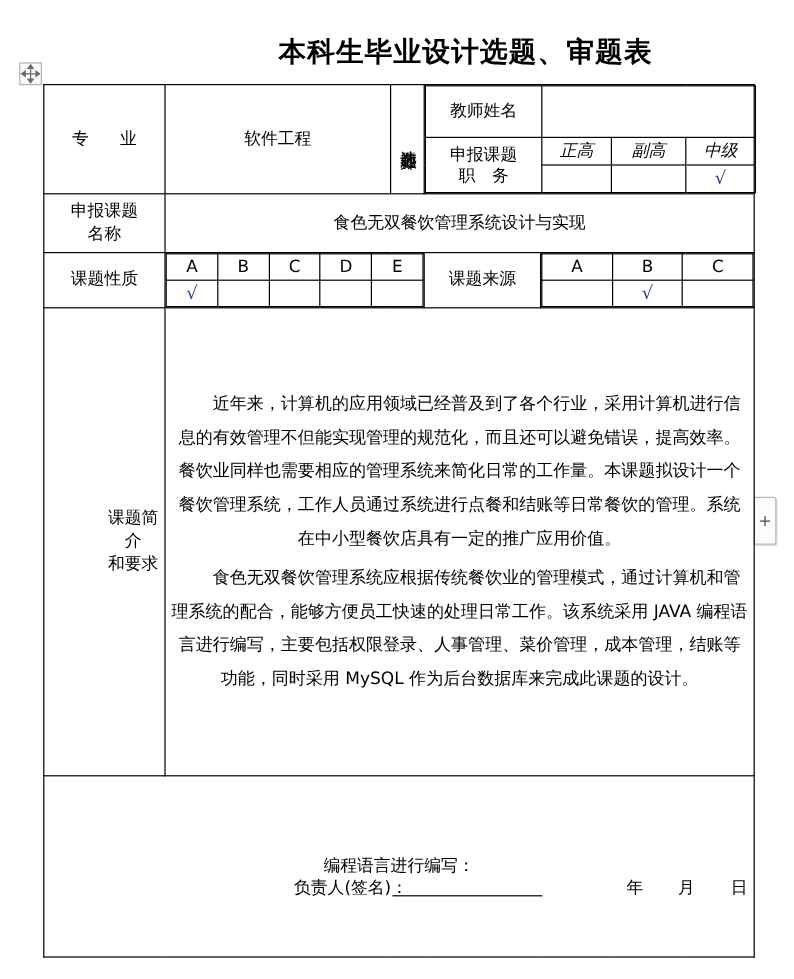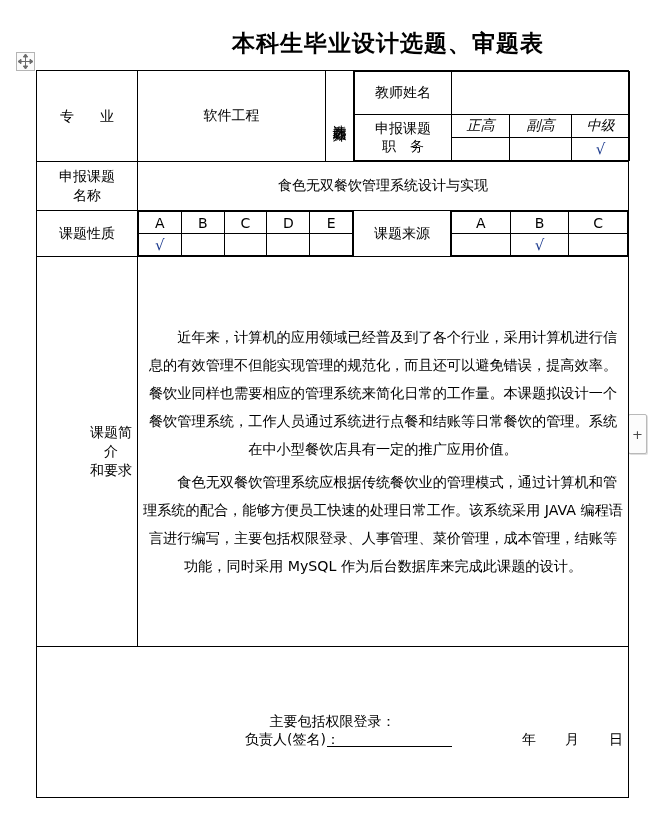--- a/index.html
+++ b/index.html
@@ -338,21 +338,21 @@
       <div>和要求</div>
     </td>
     <td class="body-cell" colspan="6">
       <p>近年来，计算机的应用领域已经普及到了各个行业，采用计算机进行信息的有效管理不但能实现管理的规范化，而且还可以避免错误，提高效率。餐饮业同样也需要相应的管理系统来简化日常的工作量。本课题拟设计一个餐饮管理系统，工作人员通过系统进行点餐和结账等日常餐饮的管理。系统在中小型餐饮店具有一定的推广应用价值。</p>
       <p>食色无双餐饮管理系统应根据传统餐饮业的管理模式，通过计算机和管理系统的配合，能够方便员工快速的处理日常工作。该系统采用 JAVA 编程语言进行编写，主要包括权限登录、人事管理、菜价管理，成本管理，结账等功能，同时采用 MySQL 作为后台数据库来完成此课题的设计。</p>
     </td>
   </tr>
 
   <tr>
     <td class="opinion-cell" colspan="7">
-      <div>主要包括权限登录：</div>
+      <div>编程语言进行编写：</div>
       <div class="sign-row">
         <span class="sign-label">负责人(签名)：</span>
         <span class="sign-line"></span>
         <span class="sign-y">年</span>
         <span class="sign-m">月</span>
         <span class="sign-d">日</span>
       </div>
     </td>
   </tr>
 </tbody>

